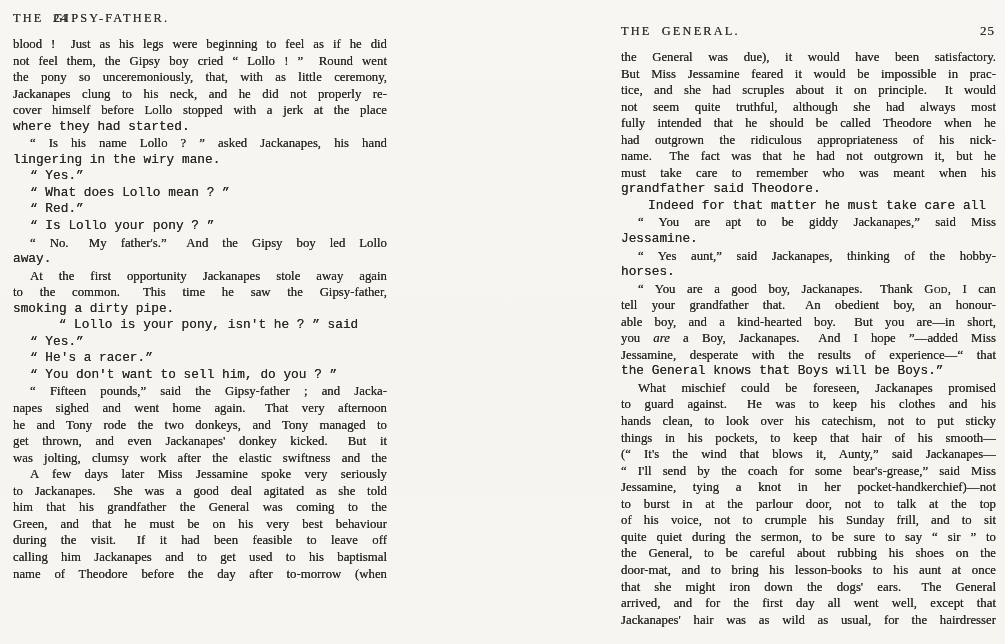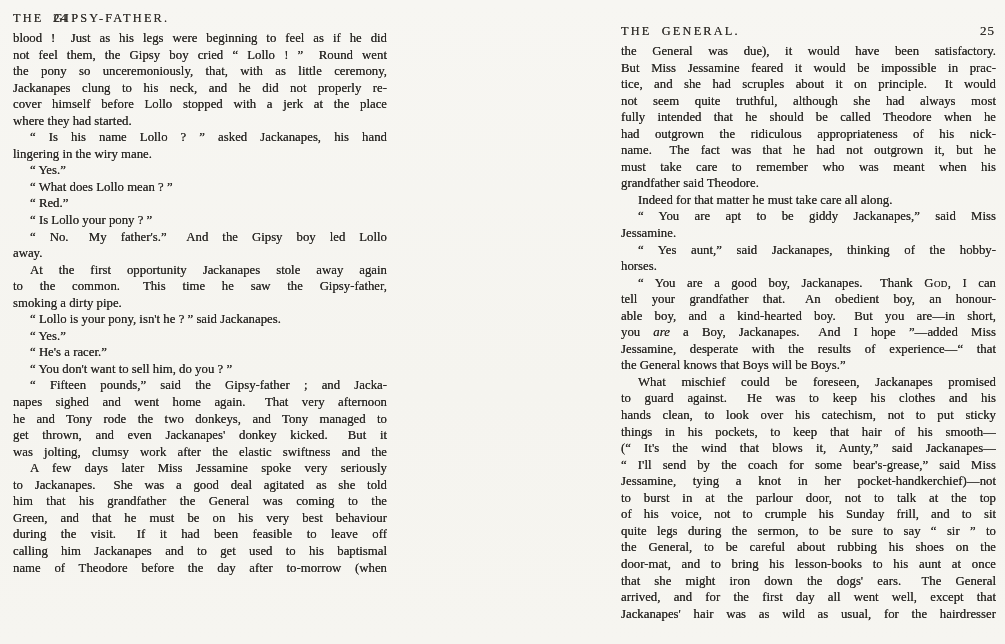--- a/index.html
+++ b/index.html
@@ -43,35 +43,36 @@
     top: 0;
     font-size: 13px;
     letter-spacing: 1px;
     color: #33302c;
     text-shadow: 0 0 0.4px rgba(51,48,44,0.85);
   }
   .folio-left  { left: 4px; margin-left: 36px; }
   .folio-right { right: 1px; }
 
   .page-body {
-    margin-top: 4px;
+    margin-top: 10px;
   }
   .line {
     height: 16.55px;
     line-height: 16.55px;
     font-size: 12.8px;
     text-align: justify;
     text-align-last: justify;
     overflow: hidden;
     white-space: normal;
     text-shadow: 0 0 0.35px rgba(43,41,38,0.9);
   }
   .line.endline {
-    text-align: right;
+    text-align: center;
     text-align-last: left;
+    font-family: Liberation Mono, monospace;
   }
   .line.indent {
     text-indent: 17px;
   }
   .run-i  { font-style: italic; }
   .run-sc { font-variant: small-caps; letter-spacing: 0.4px; }
 </style>
 </head>
 <body>
 
@@ -147,21 +148,21 @@
         <div class="line endline">the General knows that Boys will be Boys.”</div>
         <div class="line indent">What mischief could be foreseen, Jackanapes promised</div>
         <div class="line">to guard against.  He was to keep his clothes and his</div>
         <div class="line">hands clean, to look over his catechism, not to put sticky</div>
         <div class="line">things in his pockets, to keep that hair of his smooth—</div>
         <div class="line">(“ It's the wind that blows it, Aunty,” said Jackanapes—</div>
         <div class="line">“ I'll send by the coach for some bear's-grease,” said Miss</div>
         <div class="line">Jessamine, tying a knot in her pocket-handkerchief)—not</div>
         <div class="line">to burst in at the parlour door, not to talk at the top</div>
         <div class="line">of his voice, not to crumple his Sunday frill, and to sit</div>
-        <div class="line">quite legs during the sermon, to be sure to say “ sir ” to</div>
+        <div class="line">quite quiet during the sermon, to be sure to say “ sir ” to</div>
         <div class="line">the General, to be careful about rubbing his shoes on the</div>
         <div class="line">door-mat, and to bring his lesson-books to his aunt at once</div>
         <div class="line">that she might iron down the dogs' ears.  The General</div>
         <div class="line">arrived, and for the first day all went well, except that</div>
         <div class="line">Jackanapes' hair was as wild as usual, for the hairdresser</div>
       </div>
   </section>
 
 </div>
 

